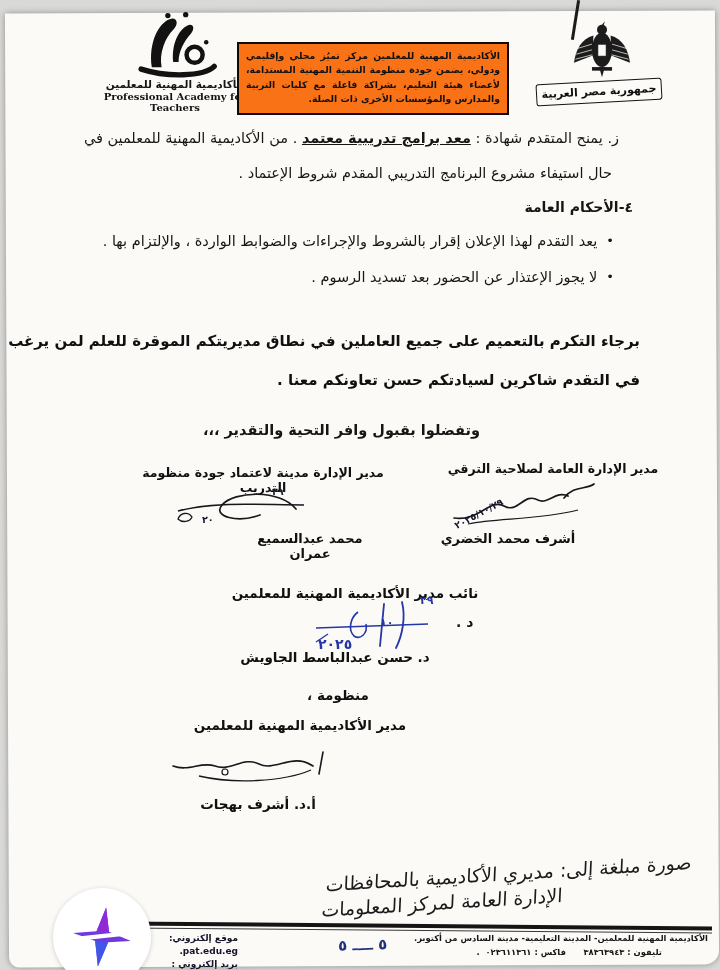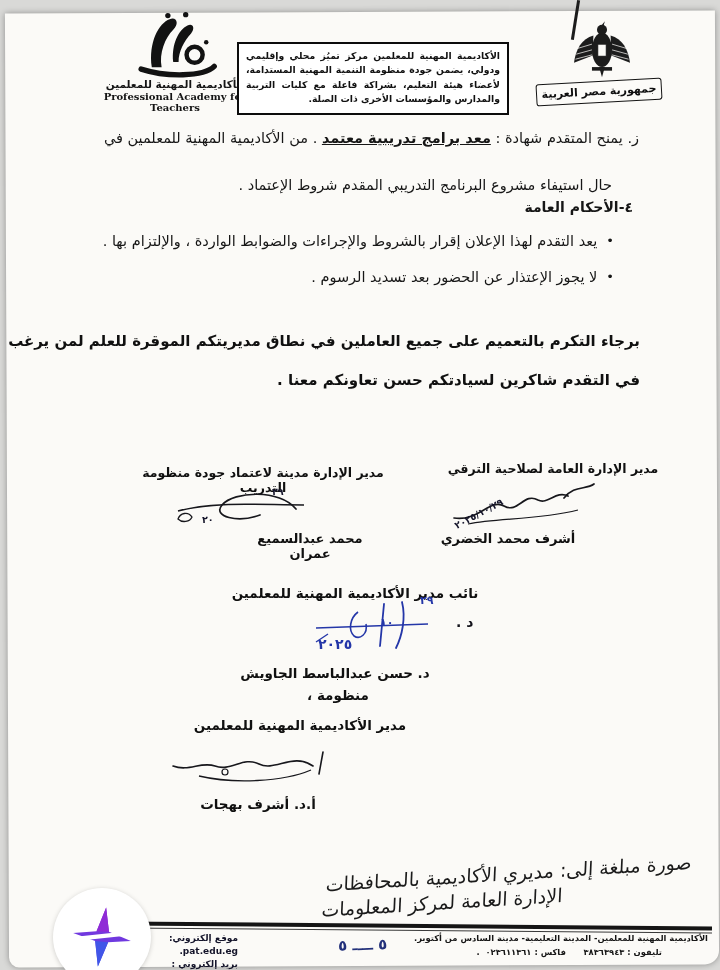--- a/index.html
+++ b/index.html
@@ -19,21 +19,21 @@
   .rtl{direction:rtl;unicode-bidi:isolate;}
   .bold{font-weight:bold;}
   .center{text-align:center;}
 
   
   .logo-block{left:88px;top:12px;width:174px;text-align:center;color:#141414;}
   .logo-arabic{font-size:10.5px;font-weight:bold;margin-top:-4px;letter-spacing:-0.5px;}
   .logo-english{font-size:10px;font-weight:bold;font-family:"DejaVu Serif",serif;margin-top:1px;}
   .mission-box{
     left:237px;top:42px;width:254px;
-    border:2px solid #0c0c0c;background:#ffffff;
+    border:2px solid #0c0c0c;background:#f97316;
     padding:5px 7px 6px 7px;
     font-size:9.3px;font-weight:bold;line-height:1.55;
     text-align:justify;color:#111;
   }
   .country-box{
     left:536px;top:81px;width:124px;padding:3px 0 4px 0;
     border:1.6px solid #141414;border-radius:3px;
     font-size:11px;font-weight:bold;color:#101010;
     transform:rotate(-3.2deg);background:#fcfbf8;
   }
@@ -102,37 +102,38 @@
     <ellipse cx="50" cy="50" rx="14" ry="24" fill="#1c1c1c"></ellipse>
     <circle cx="50" cy="22" r="7" fill="#1c1c1c"></circle>
     <path d="M50 15 L54 10 L52 17 Z" fill="#1c1c1c"></path>
     <rect x="44" y="42" width="12" height="17" fill="#fbfaf7" stroke="#1c1c1c" stroke-width="1.5"></rect>
     <path d="M46 74 L50 88 L54 74 Z" fill="#1c1c1c"></path>
     <rect x="36" y="74" width="28" height="5" fill="#1c1c1c"></rect>
   </svg>
 
   <div class="abs country-box center">جمهورية مصر العربية</div>
 
-  <div class="abs line rtl" style="right:81px;top:130px;">
+  <div class="abs line rtl" style="right:101px;top:130px;">
     <span>ز. يمنح المتقدم شهادة : </span><span class="uline">معد برامج تدريبية معتمد</span><span> . من الأكاديمية المهنية للمعلمين في</span>
   </div>
-  <div class="abs line rtl" style="right:108px;top:165px;margin-top:12px;">حال استيفاء مشروع البرنامج التدريبي  المقدم شروط الإعتماد .</div>
+  <div class="abs line rtl" style="right:108px;top:165px;">حال استيفاء مشروع البرنامج التدريبي  المقدم شروط الإعتماد .</div>
 
   <div class="abs line rtl bold" style="right:87px;top:199px;font-size:14px;">٤-الأحكام العامة</div>
 
   <div class="abs line rtl" style="right:106px;top:233px;">
     <span class="bullet-dot">•</span><span>يعد التقدم لهذا الإعلان إقرار بالشروط والإجراءات والضوابط الواردة ، والإلتزام بها .</span>
   </div>
   <div class="abs line rtl" style="right:106px;top:269px;">
     <span class="bullet-dot">•</span><span>لا يجوز الإعتذار عن الحضور بعد تسديد الرسوم .</span>
   </div>
 
   <div class="abs line rtl b15" style="right:80px;top:332px;">برجاء التكرم بالتعميم على جميع العاملين في نطاق مديريتكم الموقرة  للعلم لمن يرغب</div>
   <div class="abs line rtl b15" style="right:80px;top:371px;">في التقدم شاكرين لسيادتكم حسن تعاونكم معنا .</div>
 
+  <div class="abs line rtl bold" style="left:250px;top:422px;width:230px;text-align:center;font-size:14.5px;">وتفضلوا بقبول وافر التحية والتقدير ،،،</div>
 
   <div class="abs sig-title rtl center" style="left:428px;top:461px;width:218px;margin-left:16px;">مدير الإدارة العامة لصلاحية الترقي</div>
   <svg class="abs" style="left:448px;top:480px;" width="155" height="48" viewBox="0 0 155 48">
     <path d="M6 38 C30 42 42 18 56 26 C70 34 76 12 90 20 C100 25 108 10 120 16 M116 18 C126 5 138 10 146 4" stroke="#17171c" stroke-width="1.7" fill="none" stroke-linecap="round"></path>
     <path d="M20 44 C50 38 90 40 130 30" stroke="#17171c" stroke-width="1.2" fill="none"></path>
   </svg>
   <div class="abs ink-date" style="left:452px;top:508px;transform:rotate(-28deg);">٢٠٢٥/١٠/٢٩</div>
   <div class="abs sig-name rtl center" style="left:437px;top:531px;width:142px;">أشرف محمد الخضري</div>
 
   <div class="abs sig-title rtl center" style="left:141px;top:465px;width:244px;">مدير الإدارة مدينة لاعتماد جودة منظومة التدريب</div>
@@ -149,21 +150,21 @@
   <div class="abs rtl bold" style="left:456px;top:614px;font-size:14px;color:#14141c;">د .</div>
   <svg class="abs" style="left:298px;top:598px;" width="158" height="56" viewBox="0 0 158 56">
     <path d="M18 30 L130 26" stroke="#2436a8" stroke-width="1.6" fill="none"></path>
     <path d="M86 6 L82 48 M104 4 C108 20 104 38 98 50" stroke="#2436a8" stroke-width="1.8" fill="none" stroke-linecap="round"></path>
     <path d="M60 14 C52 20 50 32 56 38 C62 42 70 36 68 26" stroke="#2436a8" stroke-width="1.6" fill="none"></path>
     <path d="M30 36 L18 44" stroke="#2436a8" stroke-width="1.4" fill="none"></path>
   </svg>
   <div class="abs ink-date blue" style="left:420px;top:594px;font-size:11px;">٢٩</div>
   <div class="abs ink-date blue" style="left:372px;top:616px;font-size:11px;margin-left:8px;">١٠</div>
   <div class="abs ink-date blue" style="left:318px;top:636px;font-size:14px;">٢٠٢٥</div>
-  <div class="abs sig-name rtl center" style="left:222px;top:649px;width:226px;font-size:13.5px;margin-top:16px;">د. حسن عبدالباسط الجاويش</div>
+  <div class="abs sig-name rtl center" style="left:222px;top:649px;width:226px;font-size:13.5px;">د. حسن عبدالباسط الجاويش</div>
 
   <div class="abs sig-title rtl center" style="left:300px;top:687px;width:76px;font-size:13.5px;">منظومة ،</div>
   <div class="abs sig-title rtl center" style="left:176px;top:717px;width:248px;font-size:13.5px;">مدير الأكاديمية المهنية للمعلمين</div>
   <svg class="abs" style="left:163px;top:742px;" width="168" height="46" viewBox="0 0 168 46">
     <path d="M160 10 L156 32" stroke="#17171c" stroke-width="1.6" fill="none" stroke-linecap="round"></path>
     <path d="M150 24 C130 10 112 30 96 22 C80 14 68 30 52 24 C38 19 26 30 10 24" stroke="#17171c" stroke-width="1.6" fill="none" stroke-linecap="round"></path>
     <path d="M36 34 C70 42 120 40 148 28" stroke="#17171c" stroke-width="1.3" fill="none"></path>
     <circle cx="62" cy="30" r="3" stroke="#17171c" stroke-width="1.2" fill="none"></circle>
   </svg>
   <div class="abs sig-name rtl center" style="left:184px;top:796px;width:148px;font-size:13.5px;">أ.د. أشرف بهجات</div>

